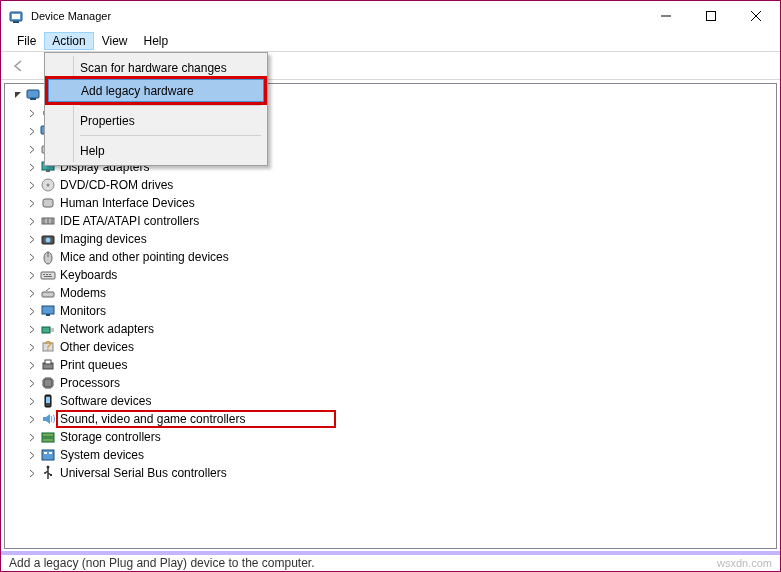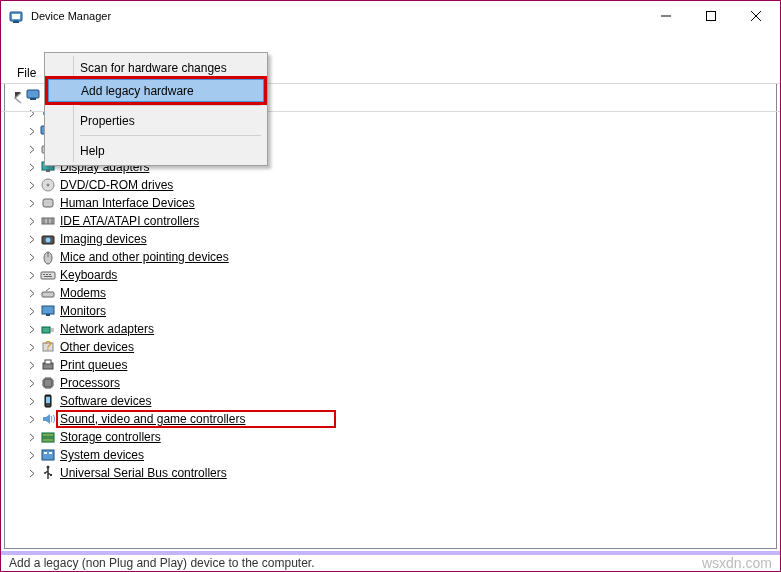--- a/index.html
+++ b/index.html
@@ -3,42 +3,42 @@
 <meta charset="utf-8">
 <style>
 * { margin:0; padding:0; box-sizing:border-box; font-family:"Segoe UI",Tahoma,sans-serif; font-size:12px; }
 body { background:#fff; width:781px; height:572px; position:relative; border:1px solid #9a0055; overflow:hidden; }
 .titlebar { height:30px; display:flex; align-items:center; padding:0 2px 0 8px; background:#fff; }
 .titlebar .app-ico { width:16px; height:16px; margin-right:6px; }
 .titlebar .title { flex:1; font-size:11px; }
 .winbtns { display:flex; }
 .winbtn { width:45px; height:29px; display:flex; align-items:center; justify-content:center; }
 .winbtn svg { stroke:#000; stroke-width:1; fill:none; }
-.menubar { height:21px; display:flex; align-items:center; padding-left:8px; border-bottom:1px solid #d9d9d9; position:relative; z-index:5;margin-top:32px; }
+.menubar { height:21px; display:flex; align-items:center; padding-left:8px; border-bottom:1px solid #d9d9d9; position:relative; z-index:5; }
 .menuitem { padding:2px 8px; cursor:default; }
 .menuitem.open { background:#cce8ff; border:1px solid #99d1ff; padding:1px 7px; }
 .toolbar { height:28px; border-bottom:1px solid #d9d9d9; display:flex; align-items:center; padding-left:6px; gap:4px; position:relative; z-index:1; }
 .tbbtn { width:24px; height:24px; display:flex; align-items:center; justify-content:center; opacity:.8; }
 .tbsep { width:1px; height:18px; background:#d0d0d0; margin:0 2px;}
 .content { position:absolute; left:3px; right:3px; top:82px; bottom:22px; border:1px solid #828790; background:#fff; overflow:auto; padding:2px 0 2px 2px; }
 .row { display:flex; align-items:center; height:18px; padding-left:2px; }
 .root-row { padding-left:4px; }
 .exp { width:14px; height:18px; display:flex; align-items:center; justify-content:center; font-family:monospace; color:#606060; }
 .iconslot { width:18px; height:16px; display:flex; align-items:center; justify-content:center; }
 .lbl { padding:0 3px; }
-.children { padding-left:16px;text-decoration:underline; }
+.children { padding-left:16px; }
 .row.selected { position:relative; }
 .row.selected .lbl { outline:2px solid #d40000; outline-offset:-1px; }
 .dropdown { position:absolute; left:43px; top:51px; width:224px; background:#f0f0f0; border:1px solid #a0a0a0; box-shadow:3px 3px 3px rgba(0,0,0,.25); padding:3px; z-index:10; }
 .dd-gut { position:absolute; left:3px; top:3px; bottom:3px; width:26px; border-right:1px solid #d0d0d0; background:#f0f0f0; }
 .dditem { position:relative; height:23px; padding-left:32px; display:flex; align-items:center; }
 .ddsep { height:1px; margin:3px 3px 3px 32px; background:#d0d0d0; }
 .dditem.hl { background:#a4caef; border:1px solid #4a92d6; height:23px; outline:3px solid #d40000; outline-offset:0; }
 .status { position:absolute; left:0; right:0; bottom:0; height:20px; border-top:4px solid #c4b5fd; display:flex; align-items:center; padding:0 8px; color:#333; justify-content:space-between; }
-.watermark { color:#bbb; font-size:14px;text-align:right; }
+.watermark { color:#bbb; font-size:11px;text-align:right; }
 svg { display:block; }
 </style>
 </head>
 <body>
 
 <div class="titlebar">
   <span class="app-ico">
     <svg width="16" height="16">
         <rect x="1" y="4" width="12" height="9" rx="1" fill="#5b9bd5" stroke="#1f4e79"></rect>
         <rect x="4" y="13" width="6" height="2" fill="#1f4e79"></rect>

